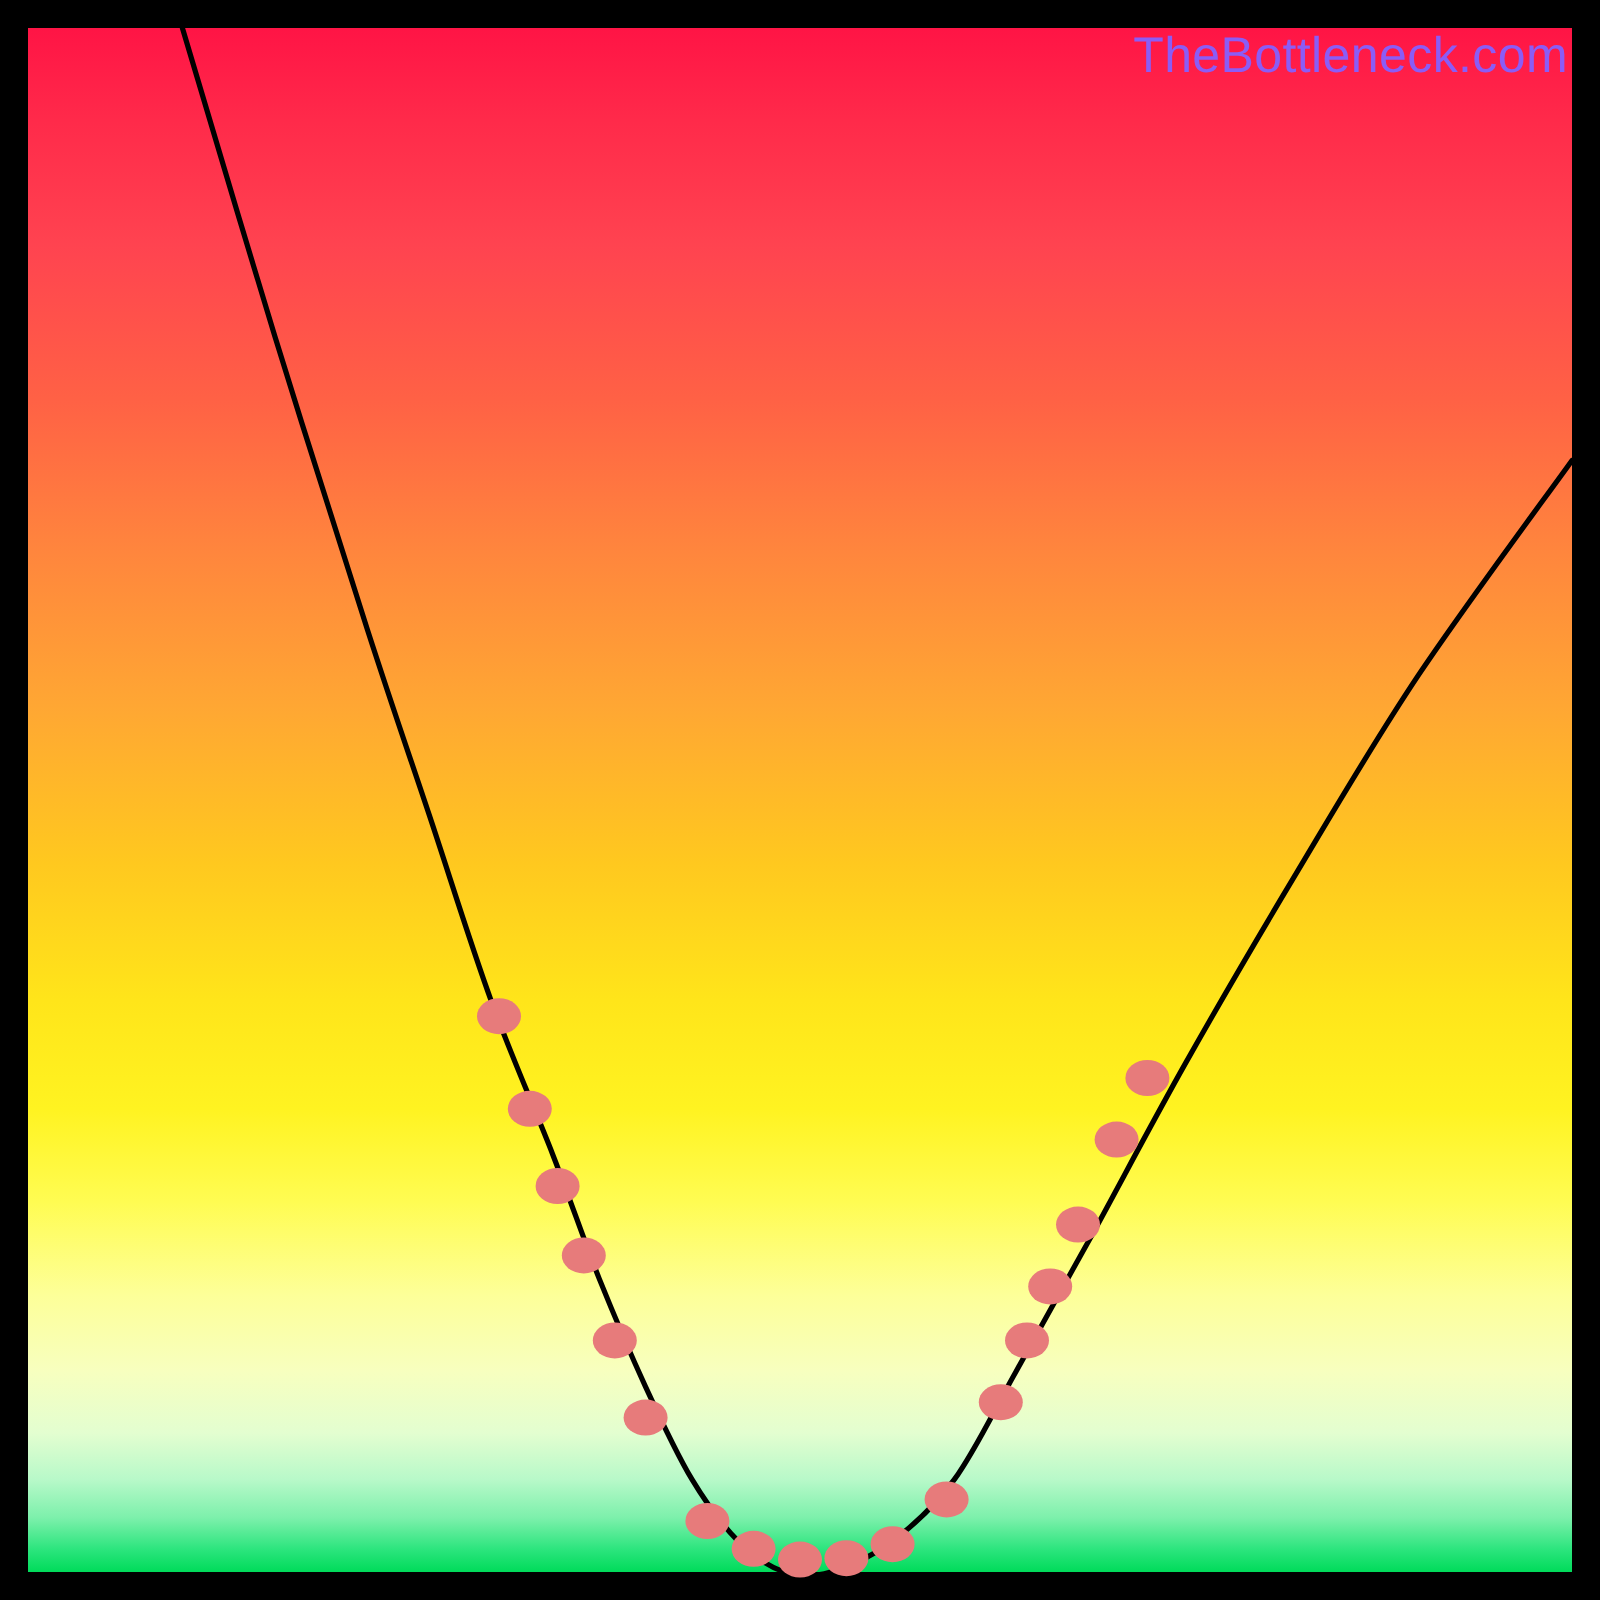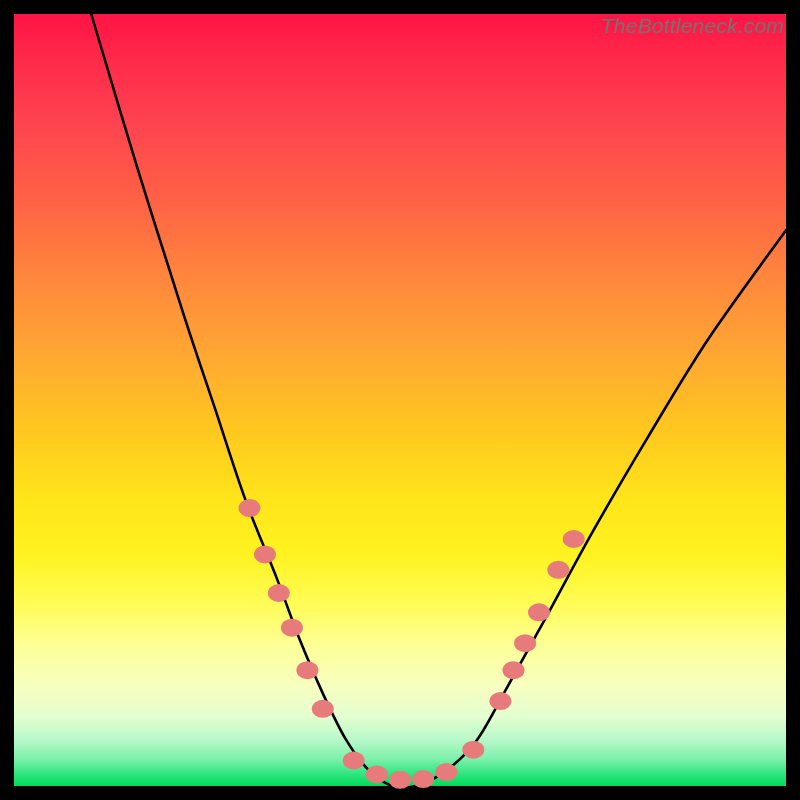--- a/index.html
+++ b/index.html
@@ -44,26 +44,25 @@
       #b8f9c9 94%,
       #7cf0ab 96.5%,
       #2de57e 98.5%,
       #00db5a 100%
     );
   }
   .watermark {
     position: absolute;
     top: 14px;
     right: 16px;
-    color: #737373;
-    font-size: 21px;
+    color: #8b5cf6;
+    font-size: 25px;
     font-weight: 500;
     letter-spacing: 0.2px;
     user-select: none;
-    font-style: italic;
   }
   svg.curve {
     position: absolute;
     top: 0;
     left: 0;
     width: 772px;
     height: 772px;
     overflow: visible;
   }
 </style>

